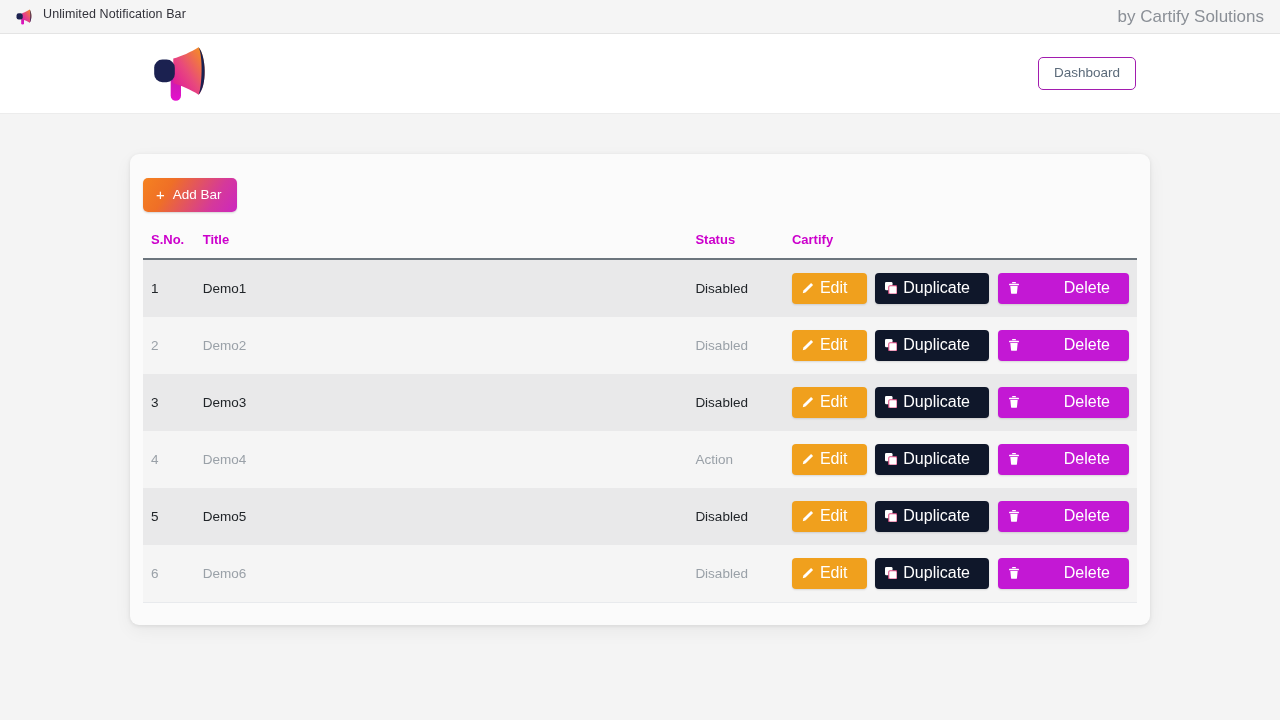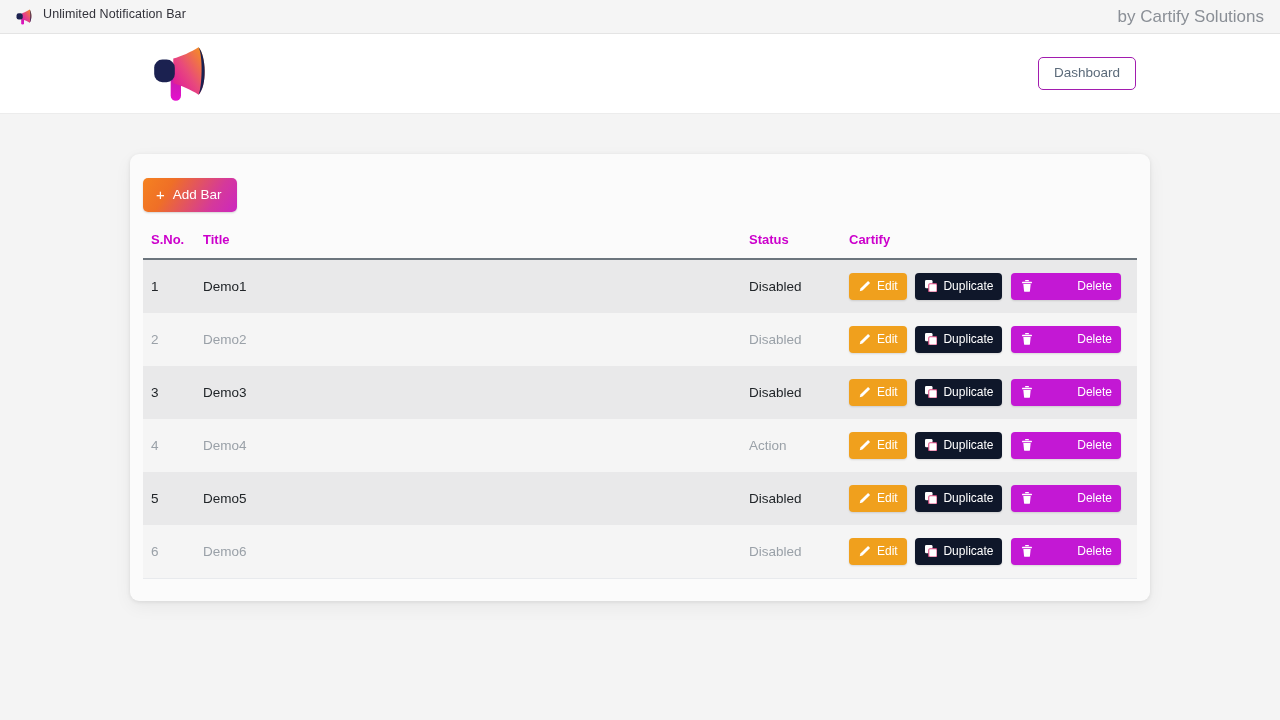--- a/index.html
+++ b/index.html
@@ -124,23 +124,23 @@
   td.cell-title { }
   td.cell-action { white-space: nowrap; padding-right: 8px; }
 
   
   .act-btn {
     display: inline-flex;
     align-items: center;
     gap: 6px;
     border: none;
     border-radius: 4px;
-    padding: 7px 9px 8px 10px;
+    padding: 7px 19px 8px 10px;
     color: #fff;
-    font-size: 12px;
+    font-size: 16px;
     font-family: "Liberation Sans", sans-serif;
     cursor: pointer;
     line-height: 1;
     margin-right: 5px;
     box-shadow: 0 1px 2px rgba(0,0,0,0.12);
   }
   .act-btn:last-child { margin-right: 0; }
   .act-edit      { background: #f0a01d; }
   .act-duplicate { background: #0f172a; }
   .act-delete    { background: #c318d4; gap: 44px; }

